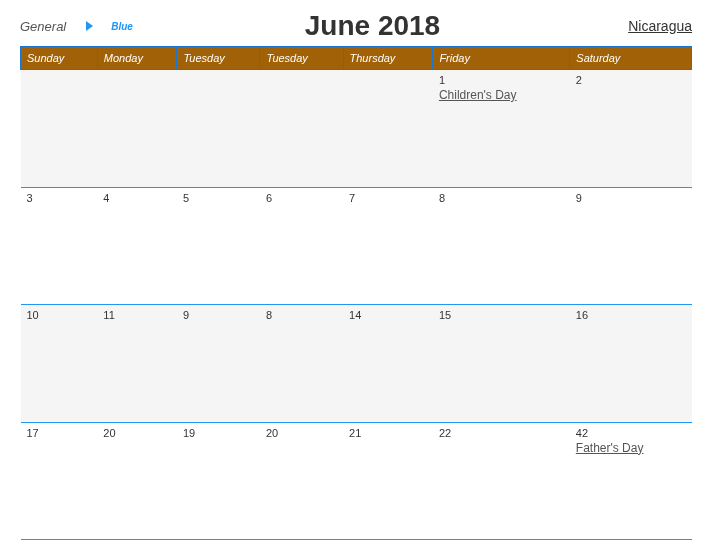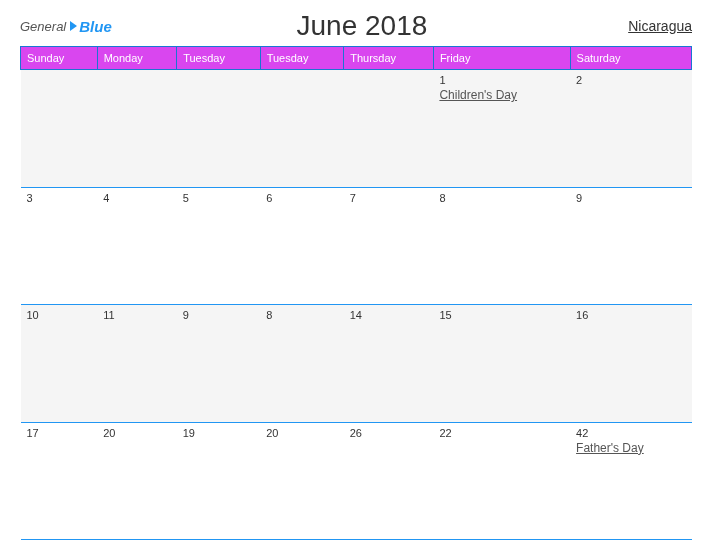--- a/index.html
+++ b/index.html
@@ -19,69 +19,70 @@
       width: 100%;
       display: flex;
       align-items: center;
       justify-content: space-between;
       margin-bottom: 4px;
     }
 
     .logo-area {
       display: flex;
       align-items: center;
-      gap: 2px;
+      gap: 18px;
     }
 
     .logo-text-general {
       font-size: 13px;
       color: #555;
       font-style: italic;
     }
 
     .logo-text-blue {
-      font-size: 15px;
+      font-size: 10px;
       color: #2196F3;
       font-style: italic;
       font-weight: bold;
     }
 
     .logo-triangle {
       width: 0;
       height: 0;
       border-left: 7px solid #2196F3;
       border-top: 5px solid transparent;
       border-bottom: 5px solid transparent;
       margin-left: 2px;
     }
 
     .month-title {
       font-size: 28px;
-      font-weight: normal;
+      font-weight: bold;
       color: #333;
       text-align: center;
       flex: 1;
     }
 
     .country-label {
       font-size: 14px;
       color: #333;
       text-align: right;
       min-width: 80px;
       text-decoration: underline;
     }
 
     .calendar-table {
       width: 100%;
       border-collapse: collapse;
       flex: 1;
     }
 
     .calendar-table thead tr {
-      background-color: #d946ef;
+      background-color: #a16207;
+      font-style: italic;
     }
 
     .calendar-table thead th {
       color: white;
       font-size: 11px;
       font-weight: normal;
       padding: 5px 6px;
       text-align: left;
       border: 1px solid #1976D2;
     }
@@ -213,21 +214,21 @@
         <td>
           <span class="day-number">20</span>
         </td>
         <td>
           <span class="day-number">19</span>
         </td>
         <td>
           <span class="day-number">20</span>
         </td>
         <td>
-          <span class="day-number">26</span>
+          <span class="day-number">21</span>
         </td>
         <td>
           <span class="day-number">22</span>
         </td>
         <td>
           <span class="day-number">42</span>
           <span class="holiday-label">Father's Day</span>
         </td>
       </tr>
     </tbody>

